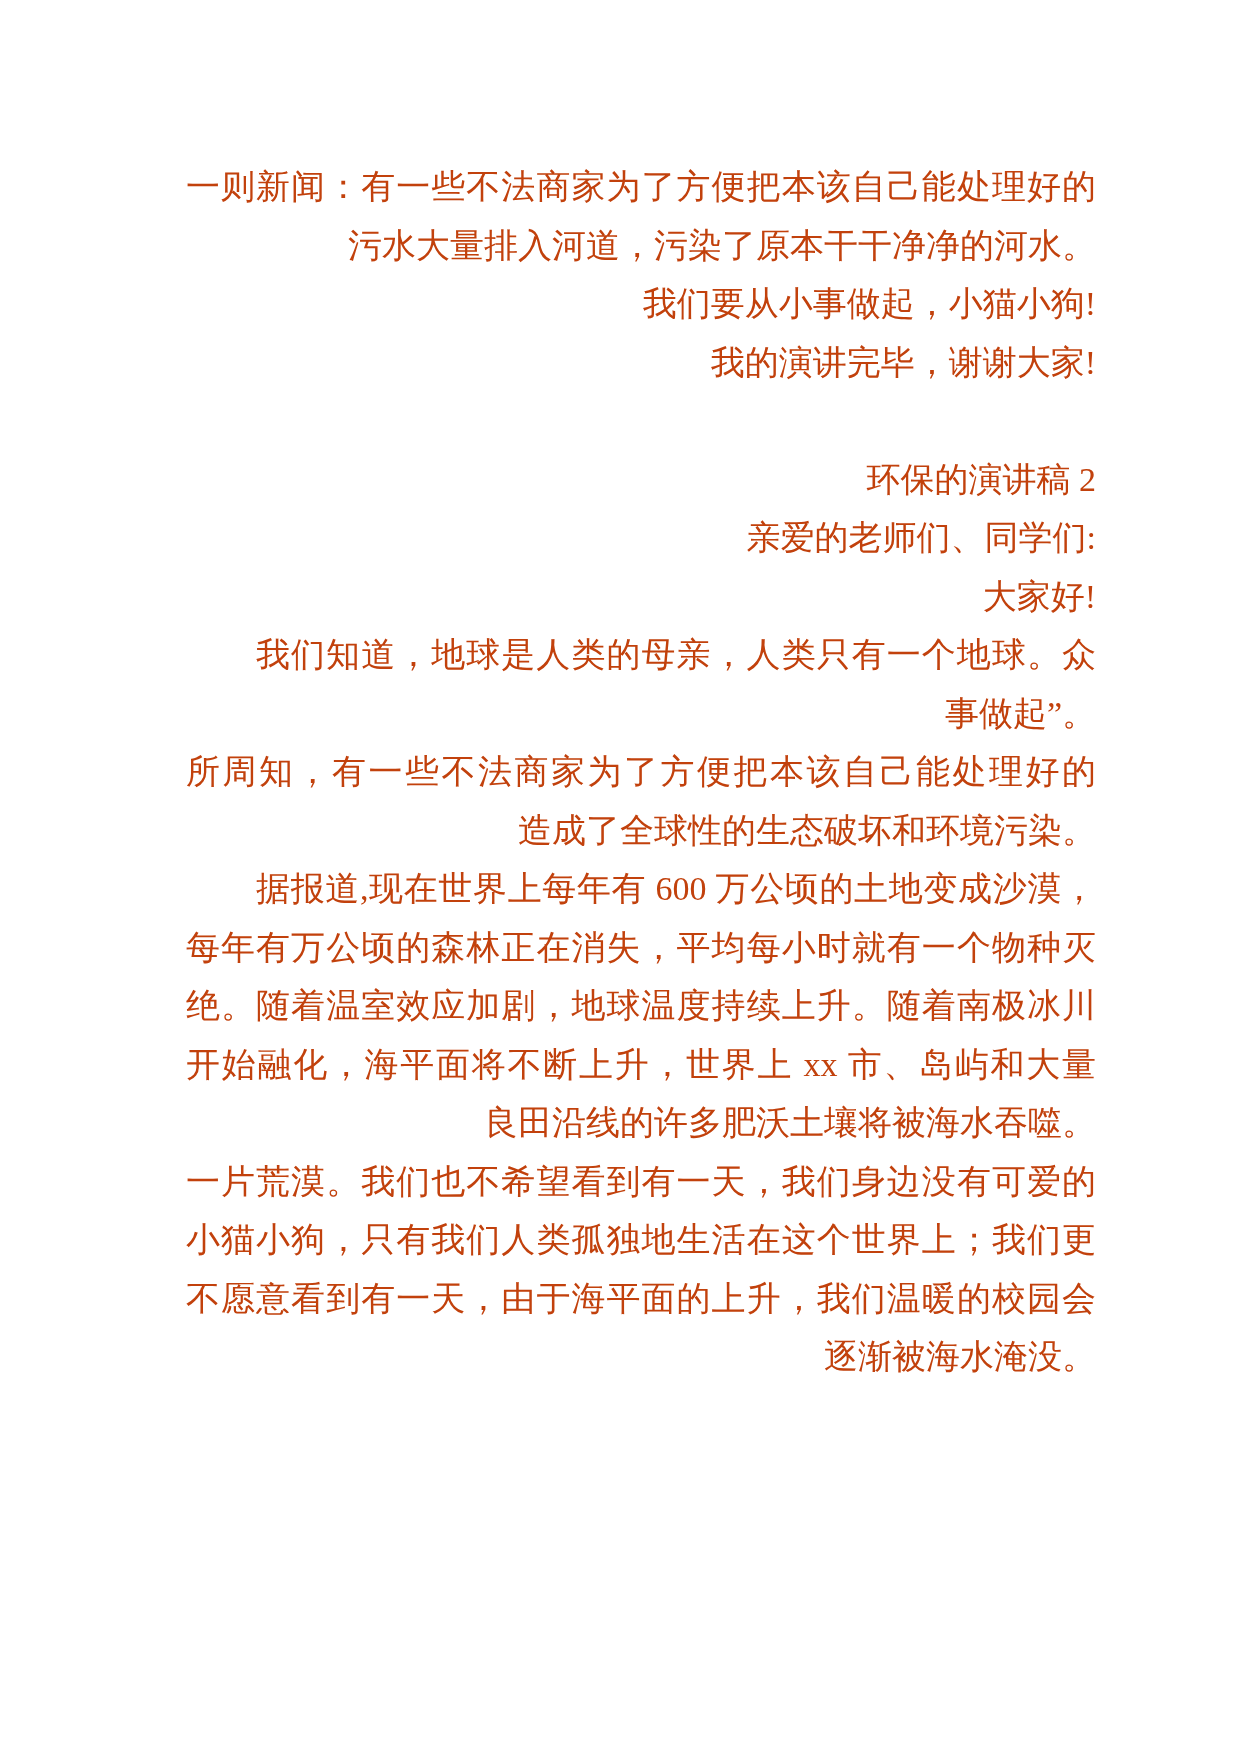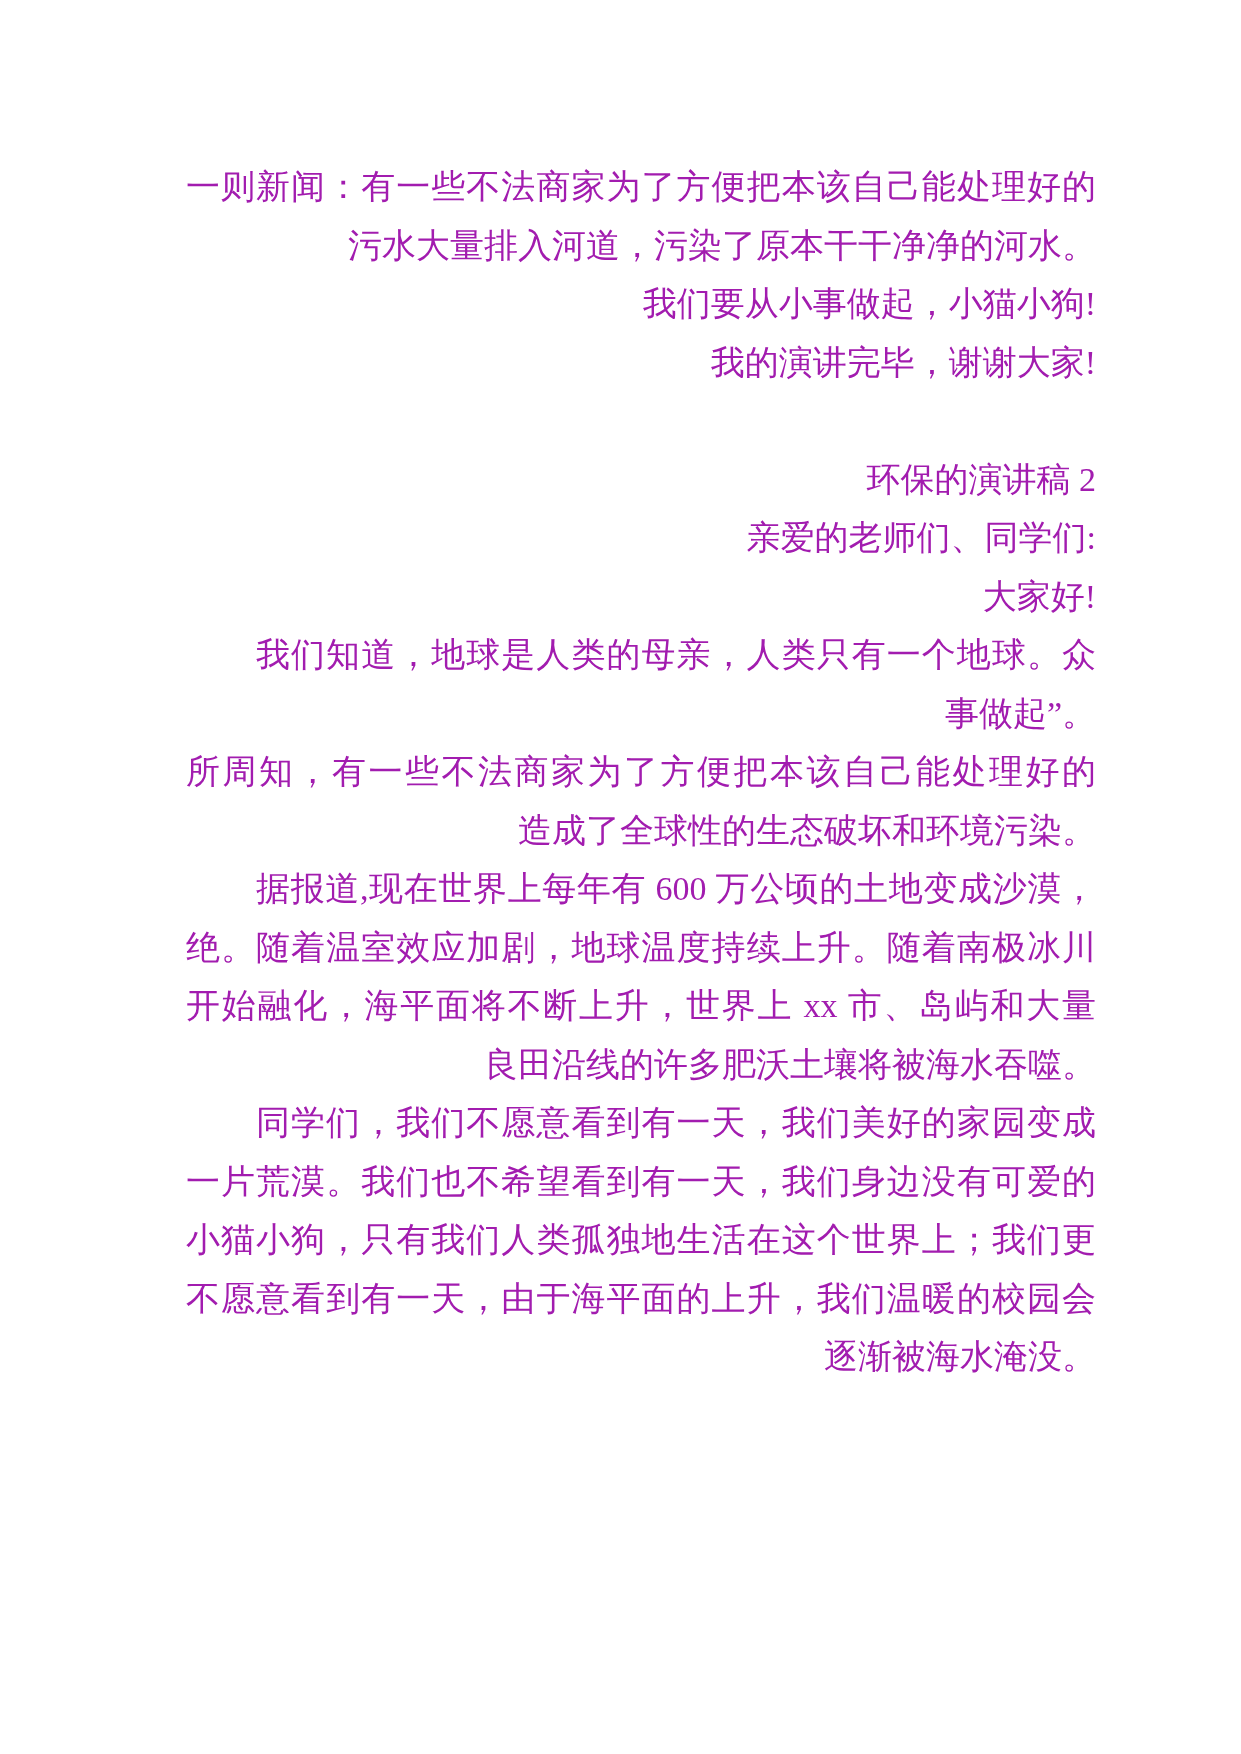--- a/index.html
+++ b/index.html
@@ -15,21 +15,21 @@
     overflow: hidden;
     font-family: "Liberation Serif", "DejaVu Serif", serif;
   }
   .text-block {
     position: absolute;
     left: 186px;
     top: 158px;
     width: 910px;
     font-size: 34px;
     line-height: 58.5px;
-    color: #a21caf;
+    color: #c2410c;
     font-weight: 400;
     letter-spacing: 0;
   }
   .line {
     white-space: nowrap;
     height: 58.5px;
     text-align: right;
   }
   .line.justify {
     white-space: normal;
@@ -55,22 +55,22 @@
       <div class="line indent">我的演讲完毕，谢谢大家!</div>
       <div class="line blank"></div>
       <div class="line">环保的演讲稿 2</div>
       <div class="line">亲爱的老师们、同学们:</div>
       <div class="line indent">大家好!</div>
       <div class="line indent justify">我们知道，地球是人类的母亲，人类只有一个地球。众</div>
       <div class="line">事做起”。</div>
       <div class="line justify">所周知，有一些不法商家为了方便把本该自己能处理好的</div>
       <div class="line">造成了全球性的生态破坏和环境污染。</div>
       <div class="line indent justify">据报道,现在世界上每年有 600 万公顷的土地变成沙漠，</div>
+      <div class="line justify">每年有万公顷的森林正在消失，平均每小时就有一个物种灭</div>
       <div class="line justify">绝。随着温室效应加剧，地球温度持续上升。随着南极冰川</div>
       <div class="line justify">开始融化，海平面将不断上升，世界上 xx 市、岛屿和大量</div>
       <div class="line">良田沿线的许多肥沃土壤将被海水吞噬。</div>
-      <div class="line indent justify">同学们，我们不愿意看到有一天，我们美好的家园变成</div>
       <div class="line justify">一片荒漠。我们也不希望看到有一天，我们身边没有可爱的</div>
       <div class="line justify">小猫小狗，只有我们人类孤独地生活在这个世界上；我们更</div>
       <div class="line justify">不愿意看到有一天，由于海平面的上升，我们温暖的校园会</div>
       <div class="line">逐渐被海水淹没。</div>
     </div>
 </div>
 
 </body></html>

